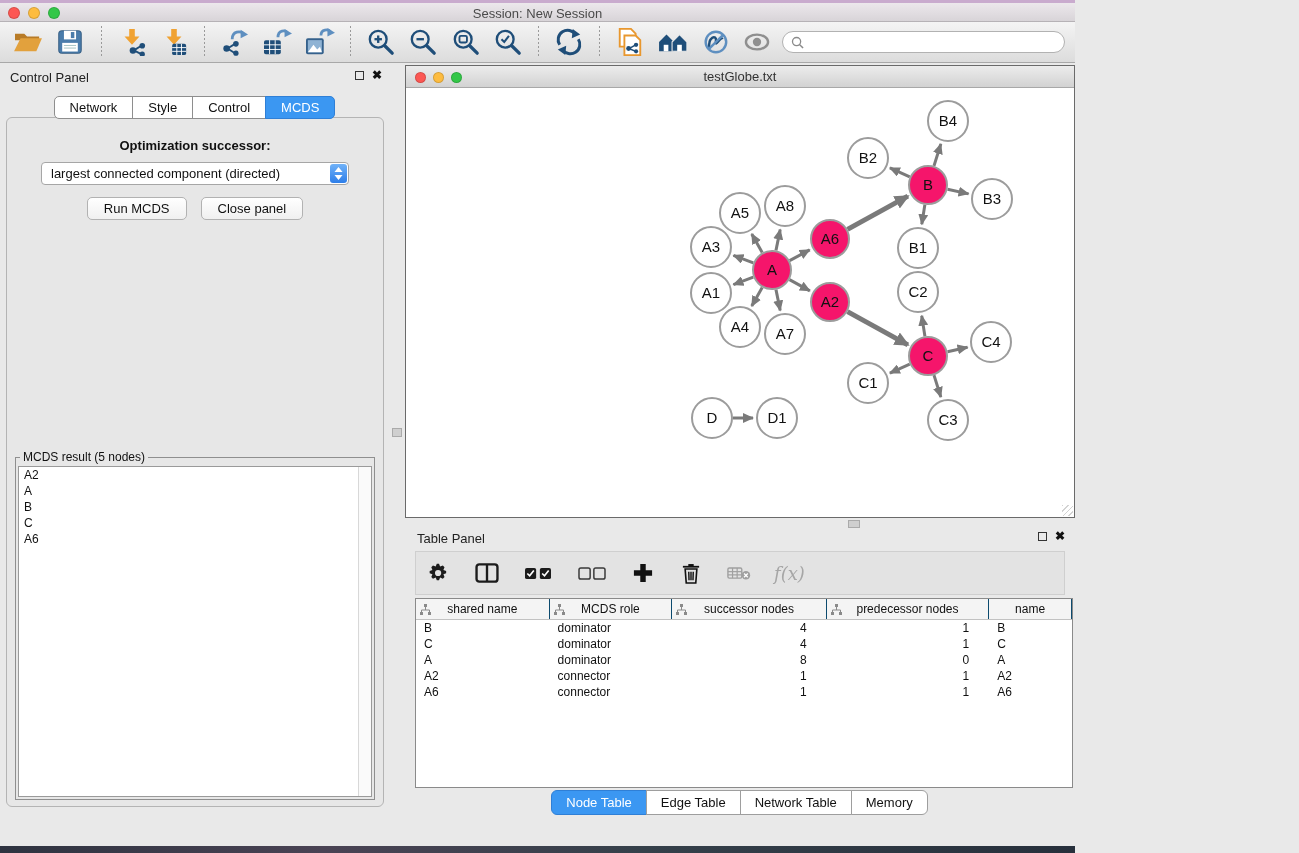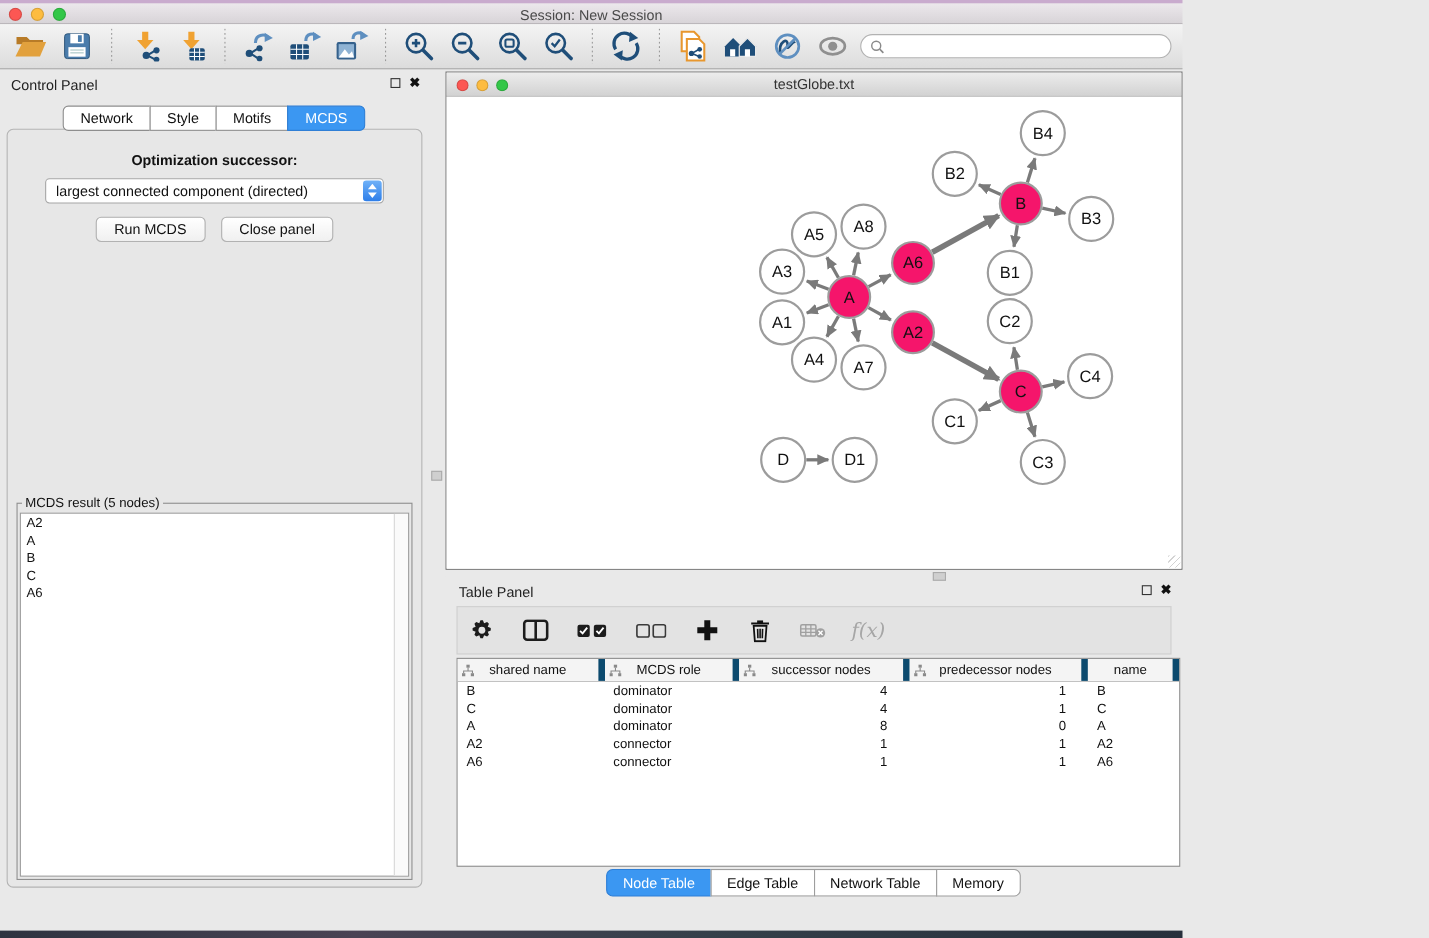--- a/index.html
+++ b/index.html
@@ -89,21 +89,21 @@
   .tp-head { position:relative; height:24px; padding:7px 12px 0; font-size:13px; color:#222; }
   .tp-head .wctl { position:absolute; right:10px; top:7px; display:flex; gap:8px; align-items:center; }
   .tp-toolbar { position:absolute; left:10px; right:10px; top:27px; height:44px;
     background:#e3e3e3; border:1px solid #cfcfcf; display:flex; align-items:center; padding:0 10px; gap:22px; }
   .tp-ico { display:flex; align-items:center; justify-content:center; width:26px; height:26px; }
   .fx { font-family:"DejaVu Serif", serif; font-style:italic; font-size:18px; color:#a6a6a6; }
 
   .tbl { position:absolute; left:10px; right:2px; top:74px; bottom:33px;
     background:#fff; border:1px solid #8a8a8a; overflow:hidden; }
   .tbl-head { display:flex; height:21px; border-bottom:1px solid #c2c2c2; }
-  .th { position:relative; background:#f4f4f4; border-right:6px solid #0c4a6e; font-size:12px;
+  .th { position:relative; background:#f4f4f4; border-right:1px solid #0c4a6e; font-size:12px;
     color:#111; display:flex; align-items:center; justify-content:center; }
   .th .hicon { position:absolute; left:4px; top:5px; }
   .tr { display:flex; height:16px; }
   .td { font-size:12px; color:#111; line-height:16px; white-space:nowrap; overflow:hidden; }
   .td.l { padding-left:8px; text-align:left; }
   .td.r { padding-right:20px; text-align:right; }
 
   .tp-tabs { position:absolute; left:0; right:0; bottom:6px; display:flex; justify-content:center; }
   .tptab { padding:4px 14px; font-size:13px; background:#fff; border:1px solid #9e9e9e; margin-left:-1px; color:#111; }
   .tptab:first-child { border-radius:6px 0 0 6px; }
@@ -301,21 +301,21 @@
       <div class="panel-head">
         <span>Control Panel</span>
         <span class="wctl">
           <span class="float-box"></span>
           <span class="close-x">✖</span>
         </span>
       </div>
       <div class="cp-tabs" id="cp-tabs">
           <div class="cptab">Network</div>
           <div class="cptab">Style</div>
-          <div class="cptab">Motifs</div>
+          <div class="cptab">Control</div>
           <div class="cptab sel">MCDS</div>
         </div>
       <div class="cp-box">
         <div class="opt-label">Optimization successor:</div>
         <div class="dropdown">
           <span>largest connected component (directed)</span>
           <span class="stepper">
             <svg width="9" height="13" viewBox="0 0 9 13">
                 <path d="M4.5 0 L8.5 5 H0.5 z" fill="#fff"></path>
                 <path d="M4.5 13 L8.5 8 H0.5 z" fill="#fff"></path>

